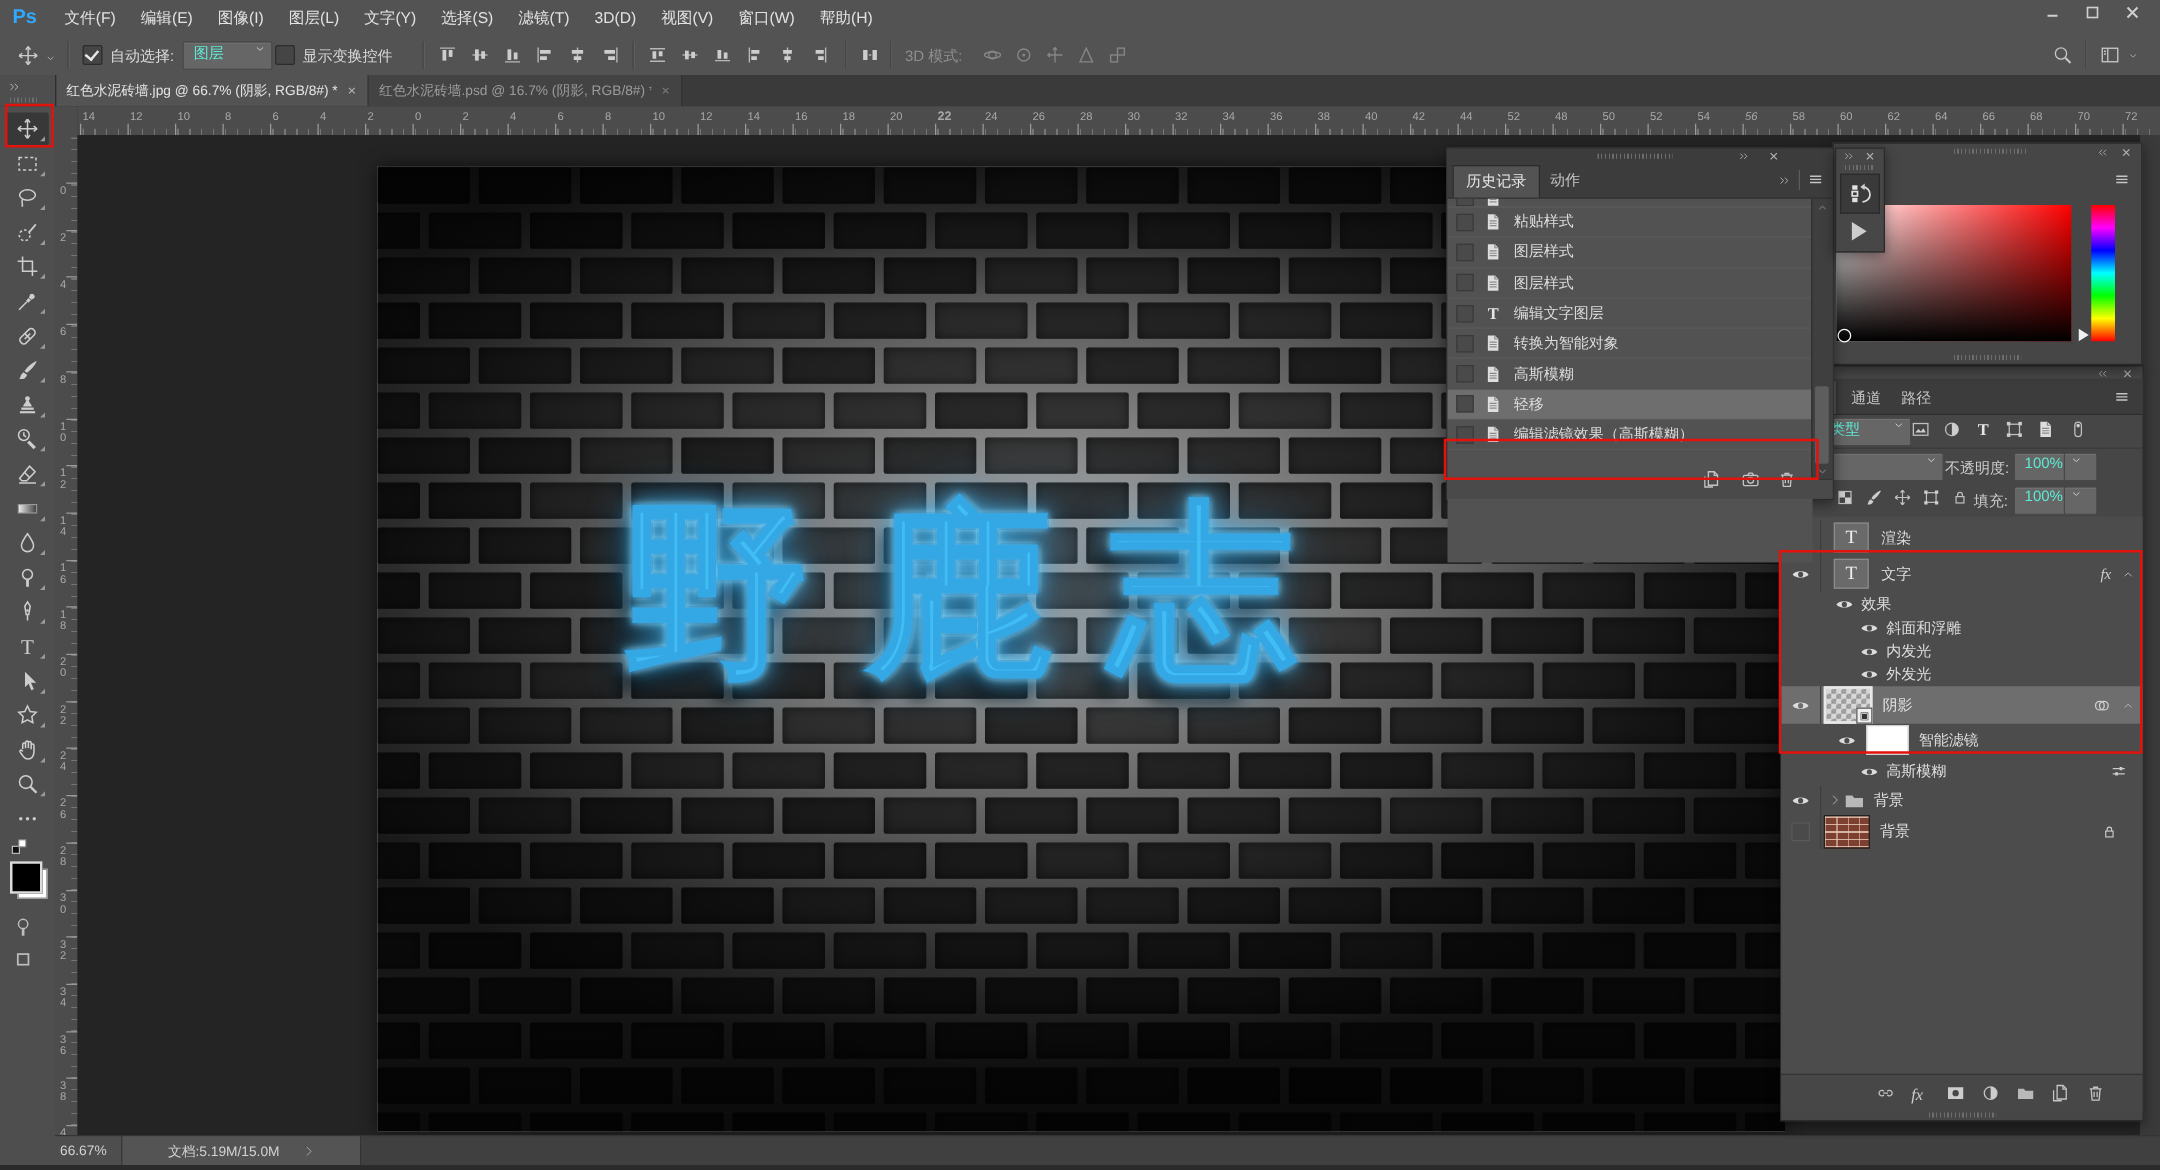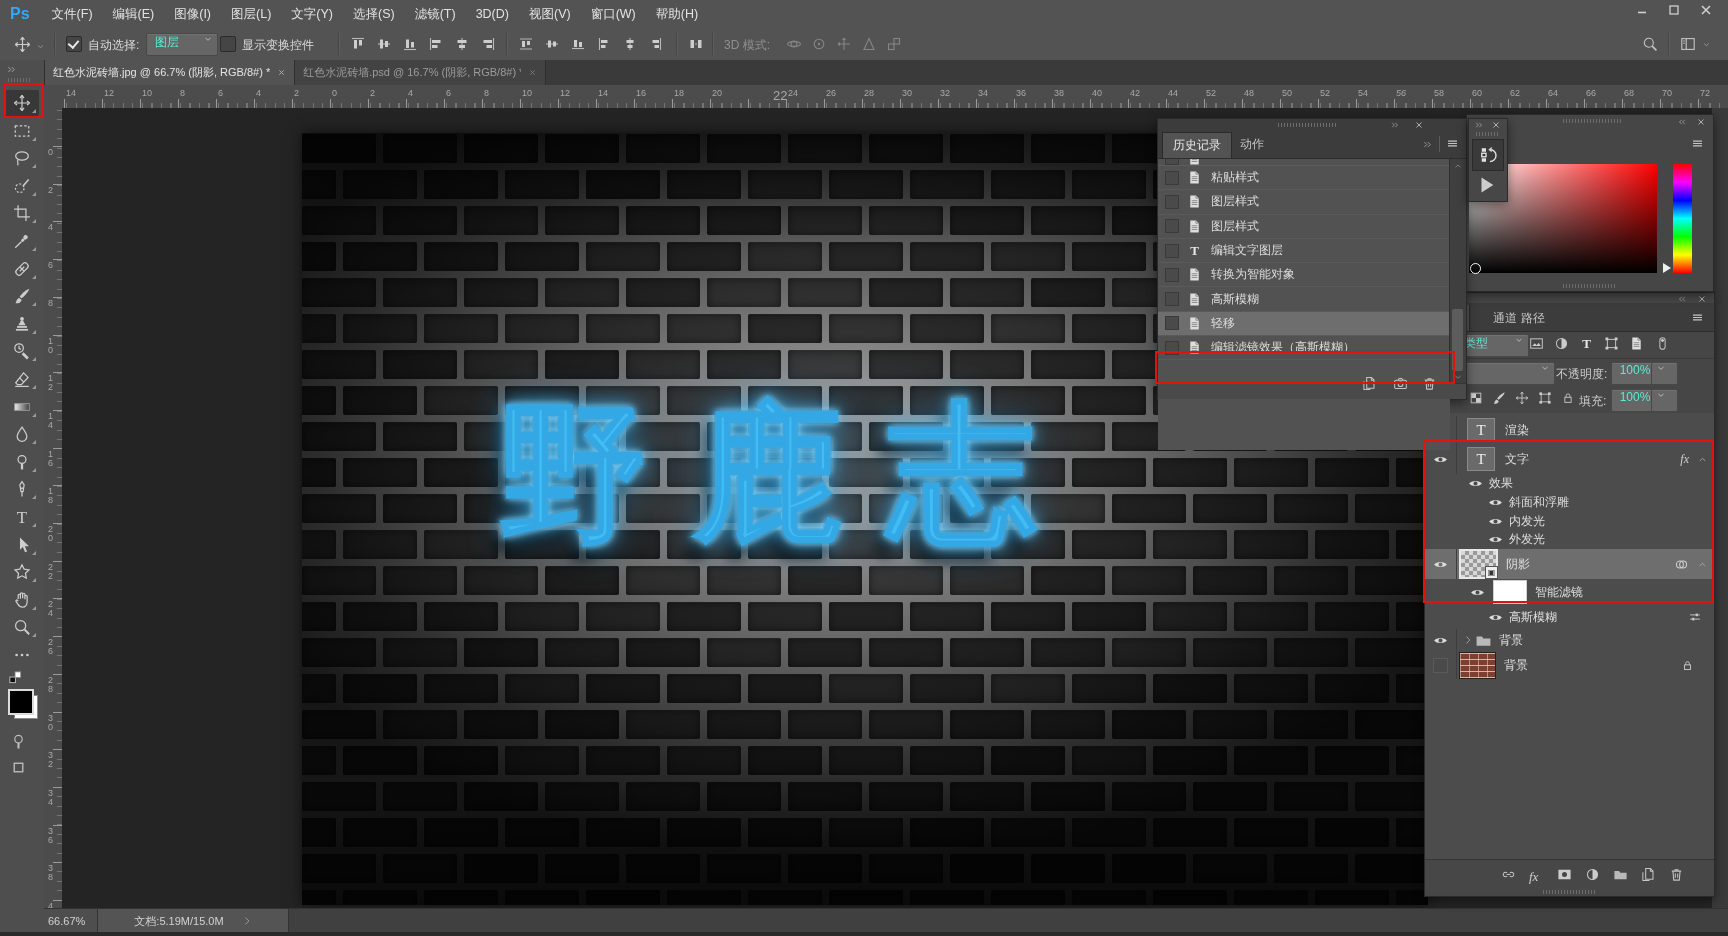--- a/index.html
+++ b/index.html
@@ -497,21 +497,21 @@
       <div style="position: absolute; left: 498px; top: 3px; font-size: 9px; color: rgb(168, 168, 168);">12</div>
       <div style="position: absolute; left: 496px; bottom: 0px; width: 1px; height: 9px; background: rgb(154, 154, 154);"></div>
       <div style="position: absolute; left: 536px; top: 3px; font-size: 9px; color: rgb(168, 168, 168);">14</div>
       <div style="position: absolute; left: 534px; bottom: 0px; width: 1px; height: 9px; background: rgb(154, 154, 154);"></div>
       <div style="position: absolute; left: 574px; top: 3px; font-size: 9px; color: rgb(168, 168, 168);">16</div>
       <div style="position: absolute; left: 572px; bottom: 0px; width: 1px; height: 9px; background: rgb(154, 154, 154);"></div>
       <div style="position: absolute; left: 612px; top: 3px; font-size: 9px; color: rgb(168, 168, 168);">18</div>
       <div style="position: absolute; left: 610px; bottom: 0px; width: 1px; height: 9px; background: rgb(154, 154, 154);"></div>
       <div style="position: absolute; left: 650px; top: 3px; font-size: 9px; color: rgb(168, 168, 168);">20</div>
       <div style="position: absolute; left: 648px; bottom: 0px; width: 1px; height: 9px; background: rgb(154, 154, 154);"></div>
-      <div style="position: absolute; left: 711px; top: 3px; font-size: 13px; color: rgb(168, 168, 168);">22</div>
+      <div style="position: absolute; left: 688px; top: 3px; font-size: 10px; color: rgb(168, 168, 168); font-weight: bold;">22</div>
       <div style="position: absolute; left: 686px; bottom: 0px; width: 1px; height: 9px; background: rgb(154, 154, 154);"></div>
       <div style="position: absolute; left: 726px; top: 3px; font-size: 9px; color: rgb(168, 168, 168);">24</div>
       <div style="position: absolute; left: 724px; bottom: 0px; width: 1px; height: 9px; background: rgb(154, 154, 154);"></div>
       <div style="position: absolute; left: 764px; top: 3px; font-size: 9px; color: rgb(168, 168, 168);">26</div>
       <div style="position: absolute; left: 762px; bottom: 0px; width: 1px; height: 9px; background: rgb(154, 154, 154);"></div>
       <div style="position: absolute; left: 802px; top: 3px; font-size: 9px; color: rgb(168, 168, 168);">28</div>
       <div style="position: absolute; left: 800px; bottom: 0px; width: 1px; height: 9px; background: rgb(154, 154, 154);"></div>
       <div style="position: absolute; left: 840px; top: 3px; font-size: 9px; color: rgb(168, 168, 168);">30</div>
       <div style="position: absolute; left: 838px; bottom: 0px; width: 1px; height: 9px; background: rgb(154, 154, 154);"></div>
       <div style="position: absolute; left: 878px; top: 3px; font-size: 9px; color: rgb(168, 168, 168);">32</div>
@@ -985,21 +985,21 @@
           <path d="M12.5 4.5 9 8l3.5 3.5M7.5 4.5 4 8l3.5 3.5"></path>
         </svg>
       </div>
       <div style="position: absolute; left: 272px; top: 1px;">
         <svg width="10" height="10" viewBox="0 0 16 16" fill="none" stroke="#b5b5b5" stroke-width="1.1" style="color:#b5b5b5">
           <path d="M4 4l8 8M12 4l-8 8" stroke-width="1.5"></path>
         </svg>
       </div>
       <div style="position: absolute; left: 0px; top: 10px; right: 0px; height: 28px; background: rgb(60, 60, 60); border-bottom: 1px solid rgb(45, 45, 45);">
         <div style="position: absolute; left: 0px; top: 2px; width: 44px; height: 26px; background: rgb(83, 83, 83); border-right: 1px solid rgb(42, 42, 42);"></div>
-        <div class="ptab" style="position: absolute; left: 58px; top: 2px; height: 26px;">通道</div>
+        <div class="ptab" style="position: absolute; left: 46px; top: 2px; height: 26px;">通道</div>
         <div class="ptab" style="position: absolute; left: 86px; top: 2px; height: 26px;">路径</div>
         <div style="position: absolute; left: 266px; top: 8px;">
           <svg width="13" height="13" viewBox="0 0 16 16" fill="none" stroke="#c5c5c5" stroke-width="1.1" style="color:#c5c5c5">
             <path d="M2.5 5h11M2.5 8h11M2.5 11h11" stroke-width="1.4"></path>
           </svg>
         </div>
       </div>
       <div style="position: absolute; left: 0px; top: 38px; right: 0px; height: 27px; border-bottom: 1px solid rgb(58, 58, 58);">
         <div class="select" style="position: absolute; left: 8px; top: 3px; width: 86px;">
           <span style="flex:1;padding-left:26px;">类型</span>

